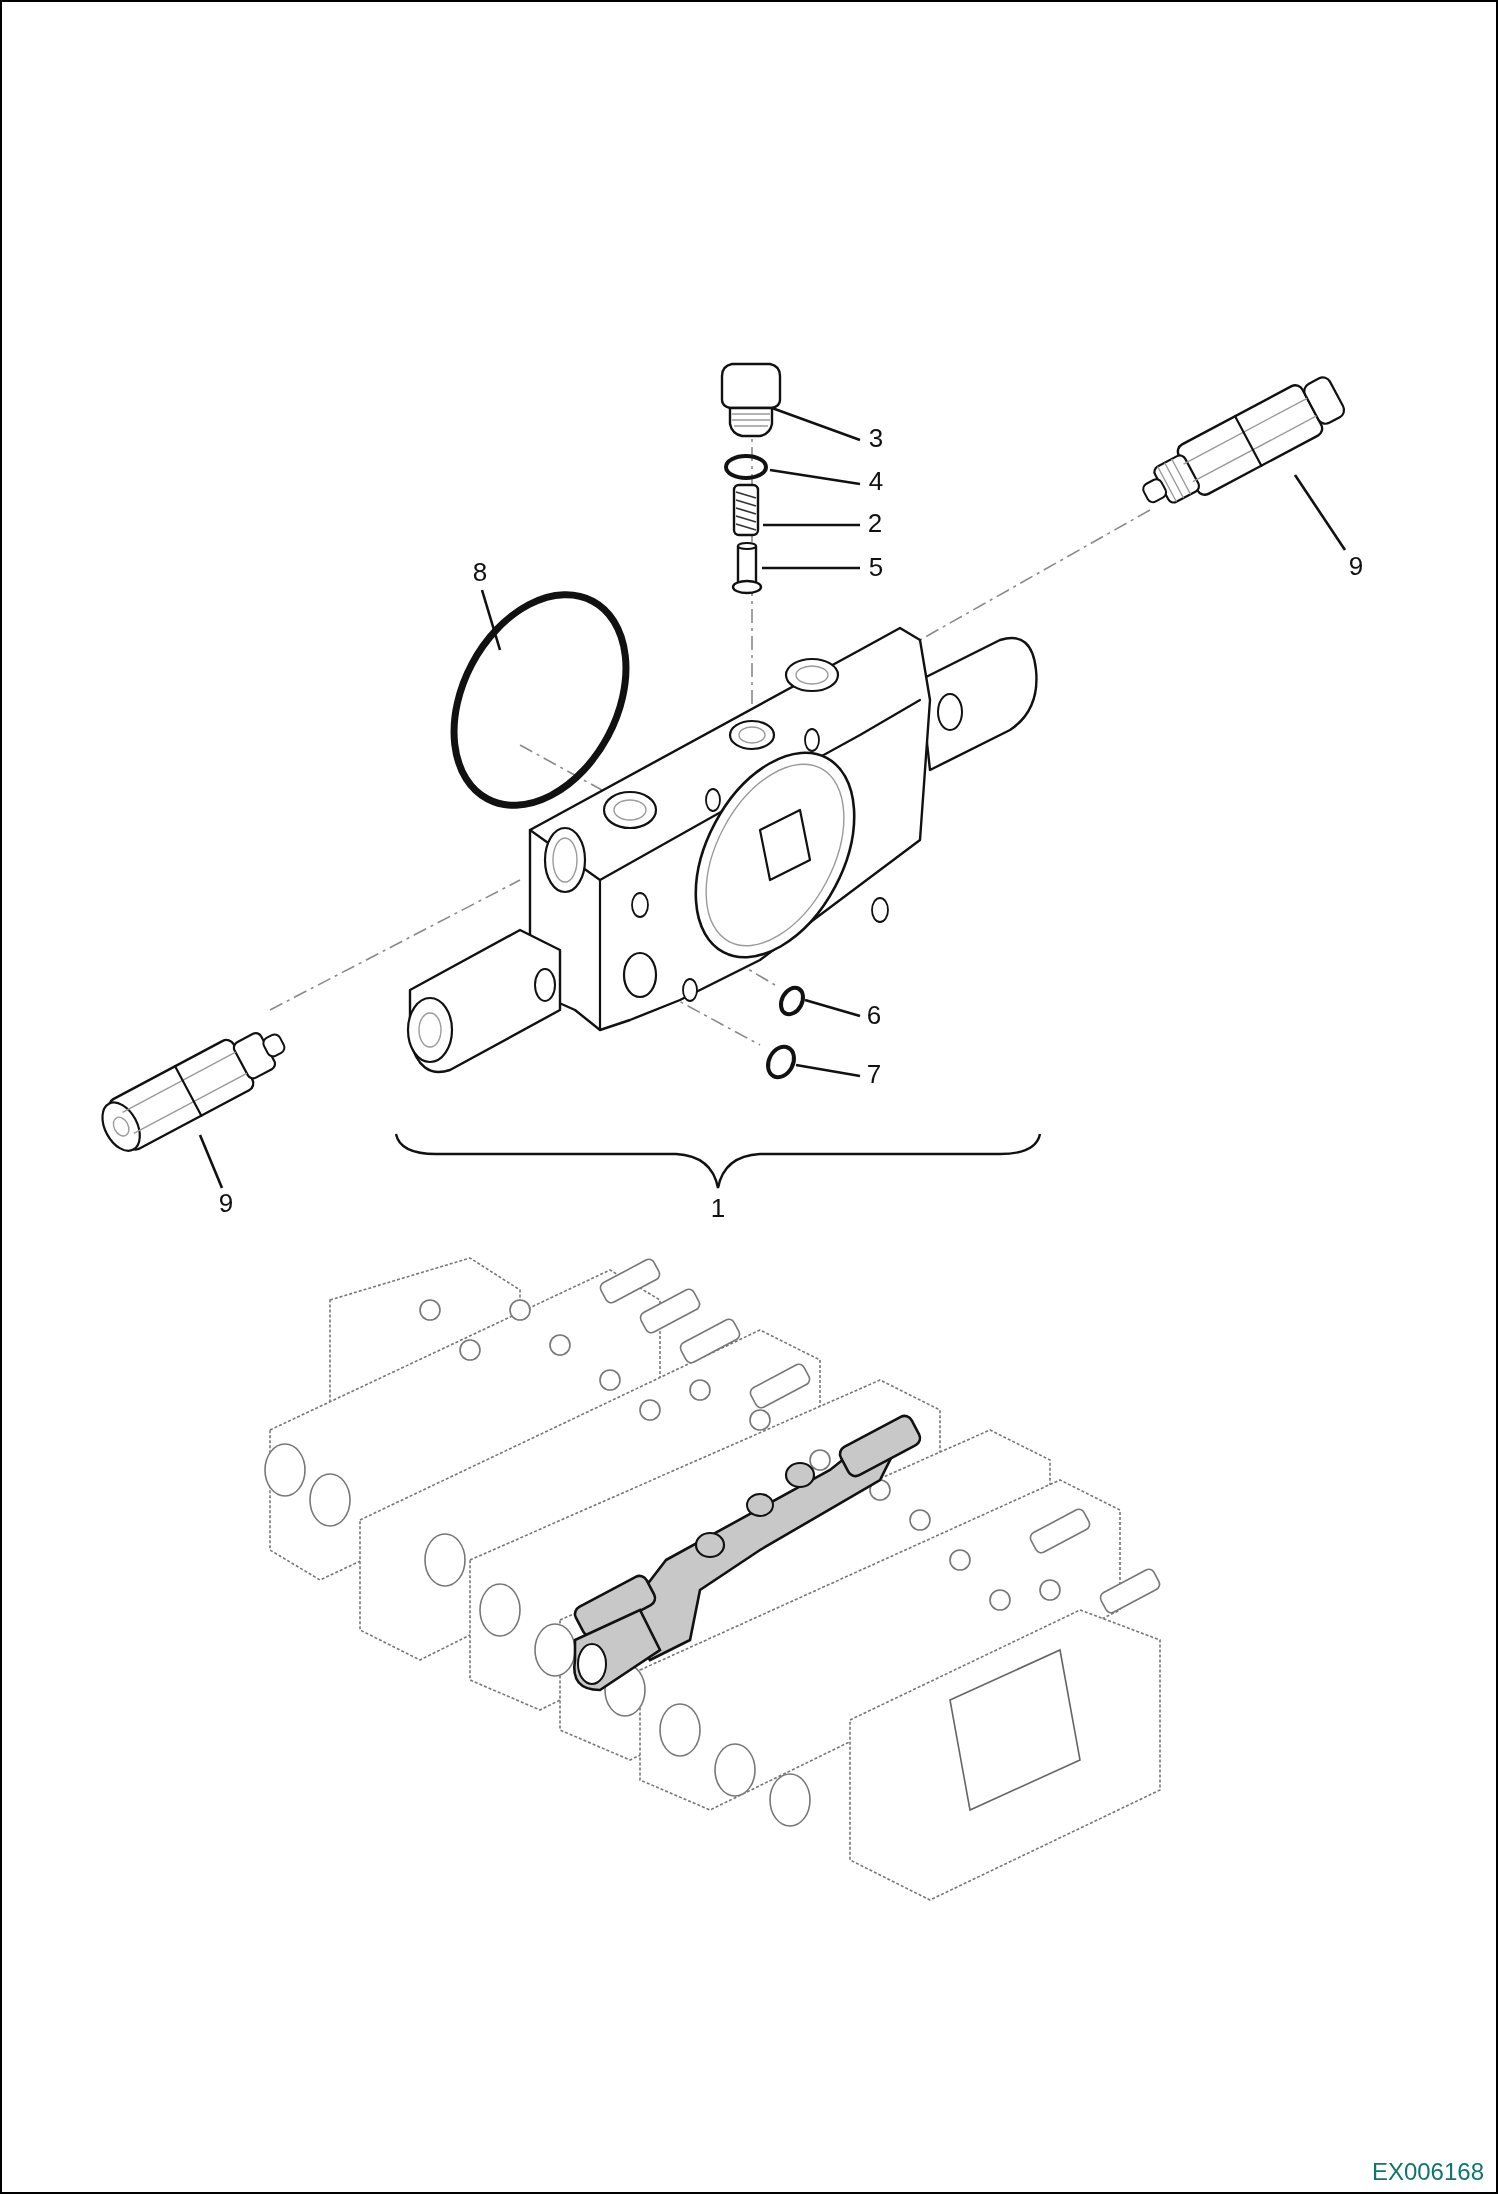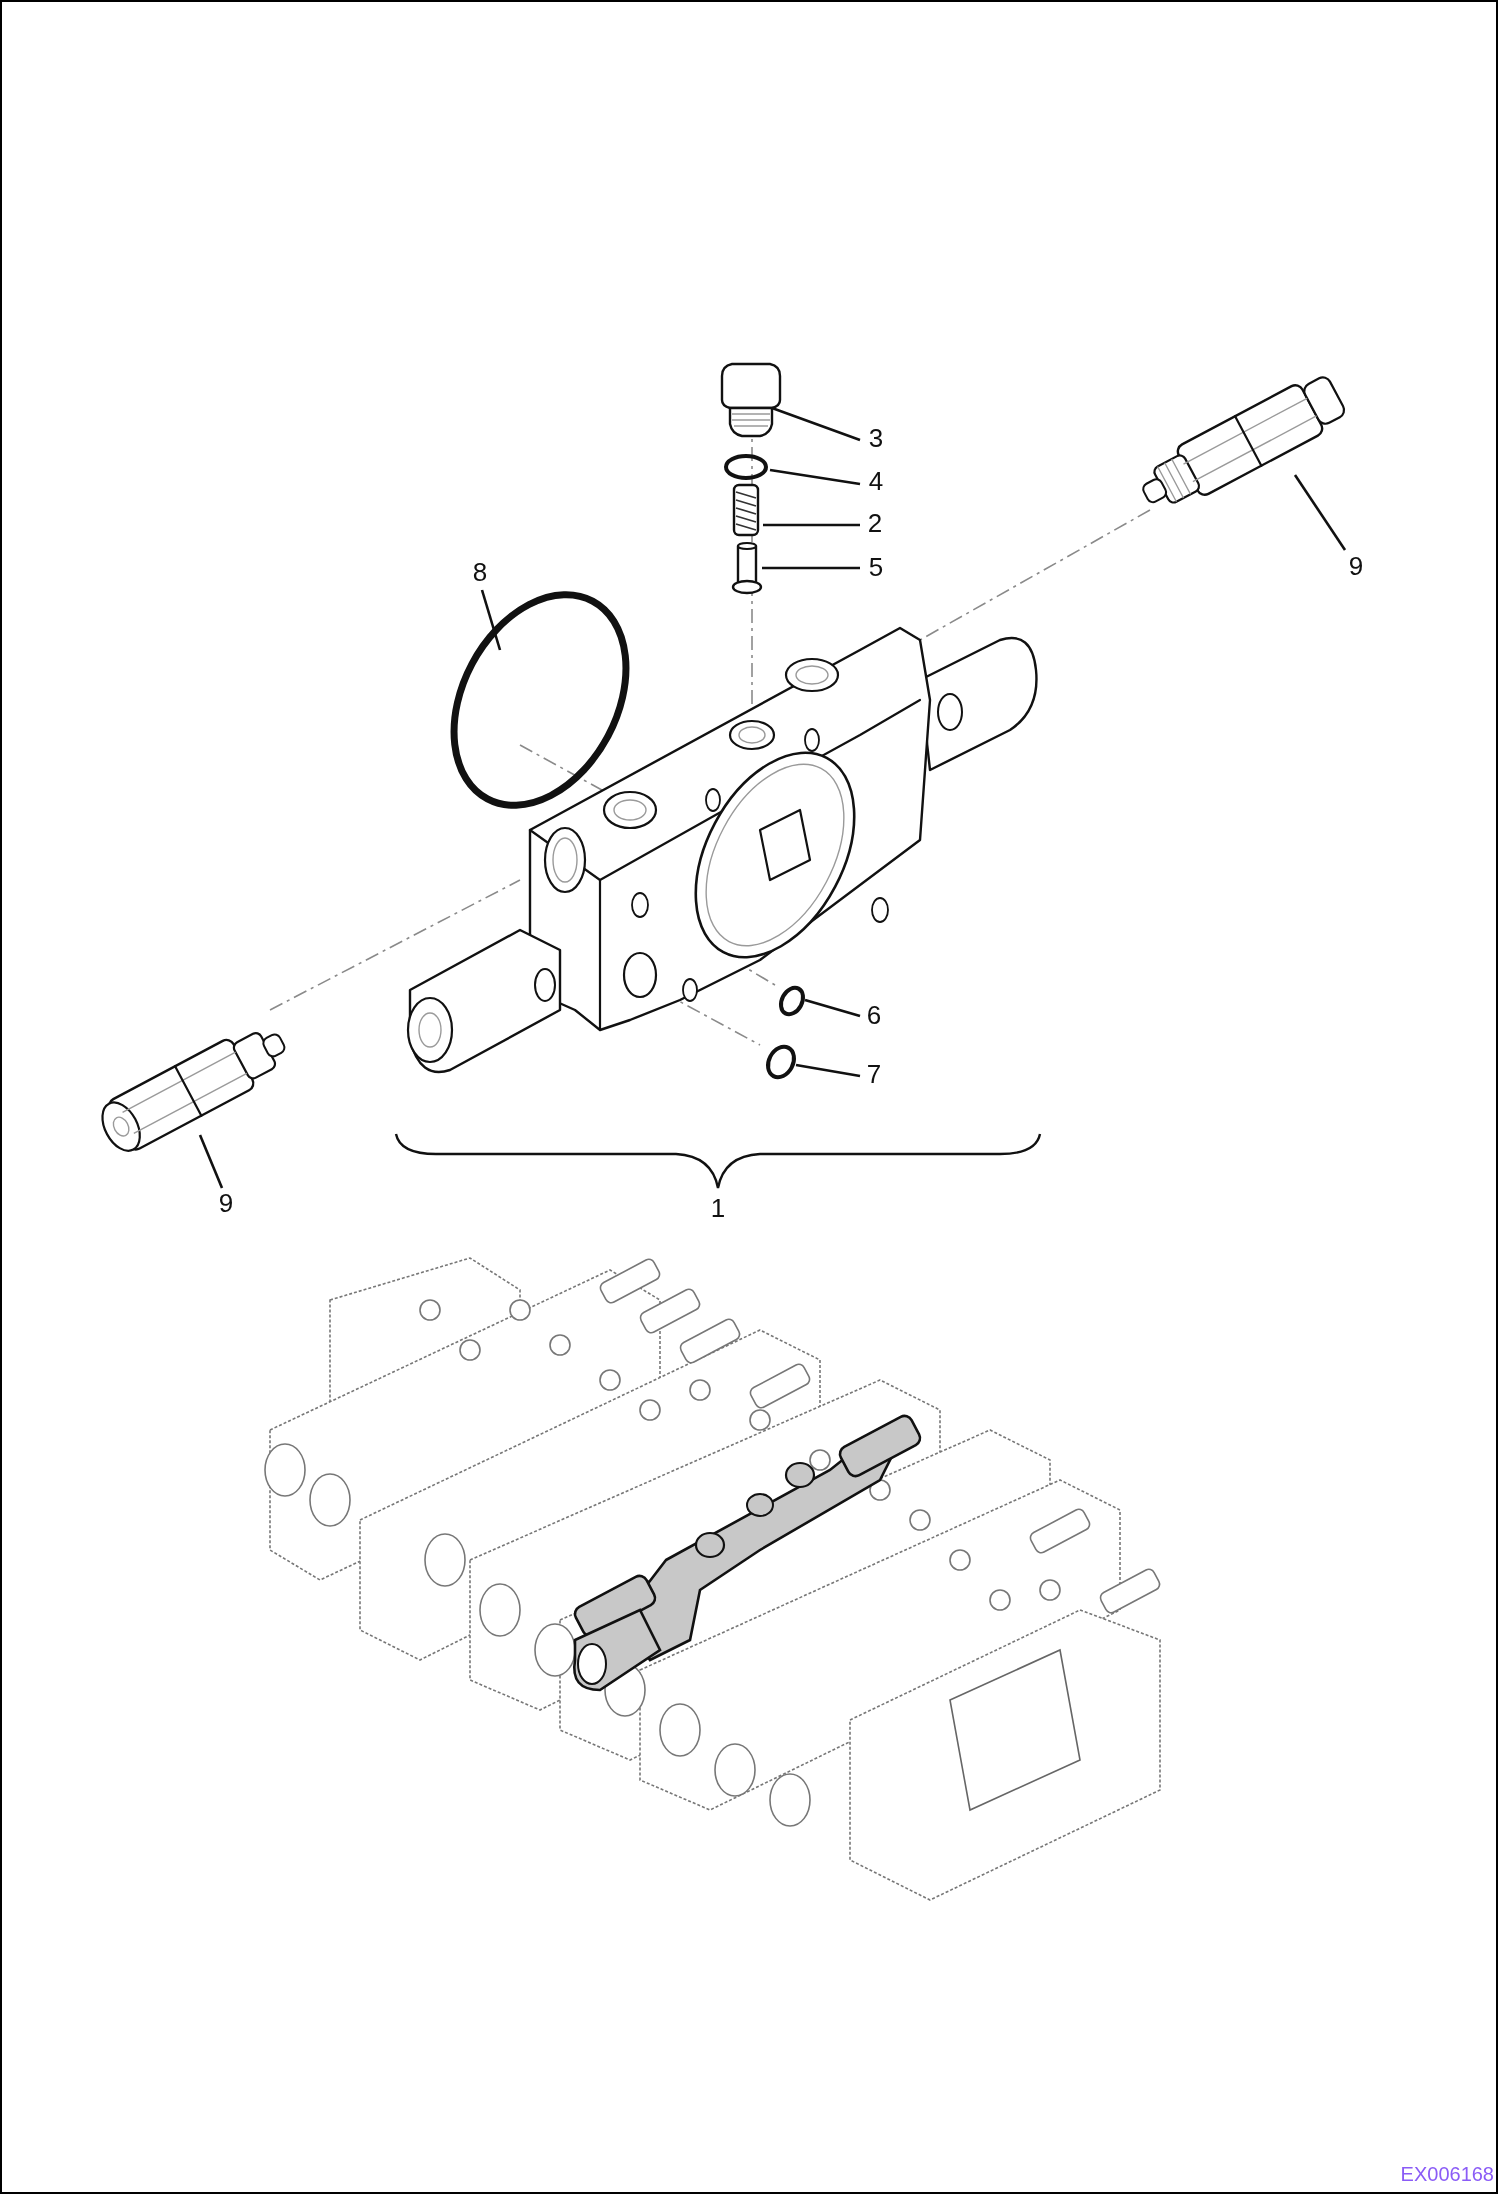--- a/index.html
+++ b/index.html
@@ -7,22 +7,22 @@
   .frame {
     position: absolute; left: 0; top: 0; width: 1494px; height: 2190px;
     border: 2px solid #000; background: #fff; box-sizing: content-box;
   }
   svg { position: absolute; left: 0; top: 0; }
   .callout {
     position: absolute; font-family: "Liberation Sans", sans-serif;
     font-size: 26px; color: #111; line-height: 1; transform: translate(-50%, -50%);
   }
   .figure-id {
-    position: absolute; right: 4px; bottom: 8px;
-    font-family: "Liberation Sans", sans-serif; font-size: 20px; color: #8b5cf6;
+    position: absolute; right: 14px; bottom: 8px;
+    font-family: "Liberation Sans", sans-serif; font-size: 24px; color: #0f766e;
   }
   .ln { fill: none; stroke: #111; stroke-width: 2.2; stroke-linejoin: round; stroke-linecap: round; }
   .lt { fill: none; stroke: #9a9a9a; stroke-width: 1.4; }
   .dash { fill: none; stroke: #8a8a8a; stroke-width: 1.6; stroke-dasharray: 14 5 3 5; }
   .lead { fill: none; stroke: #111; stroke-width: 2.6; }
   .ring { fill: none; stroke: #111; }
   .body { fill: #fff; stroke: #111; stroke-width: 2.4; stroke-linejoin: round; }
   .ghost { fill: #fff; stroke: #777; stroke-width: 1.6; stroke-dasharray: 3 2; }
   .hl { stroke: #111; stroke-width: 2.6; }
 </style>

